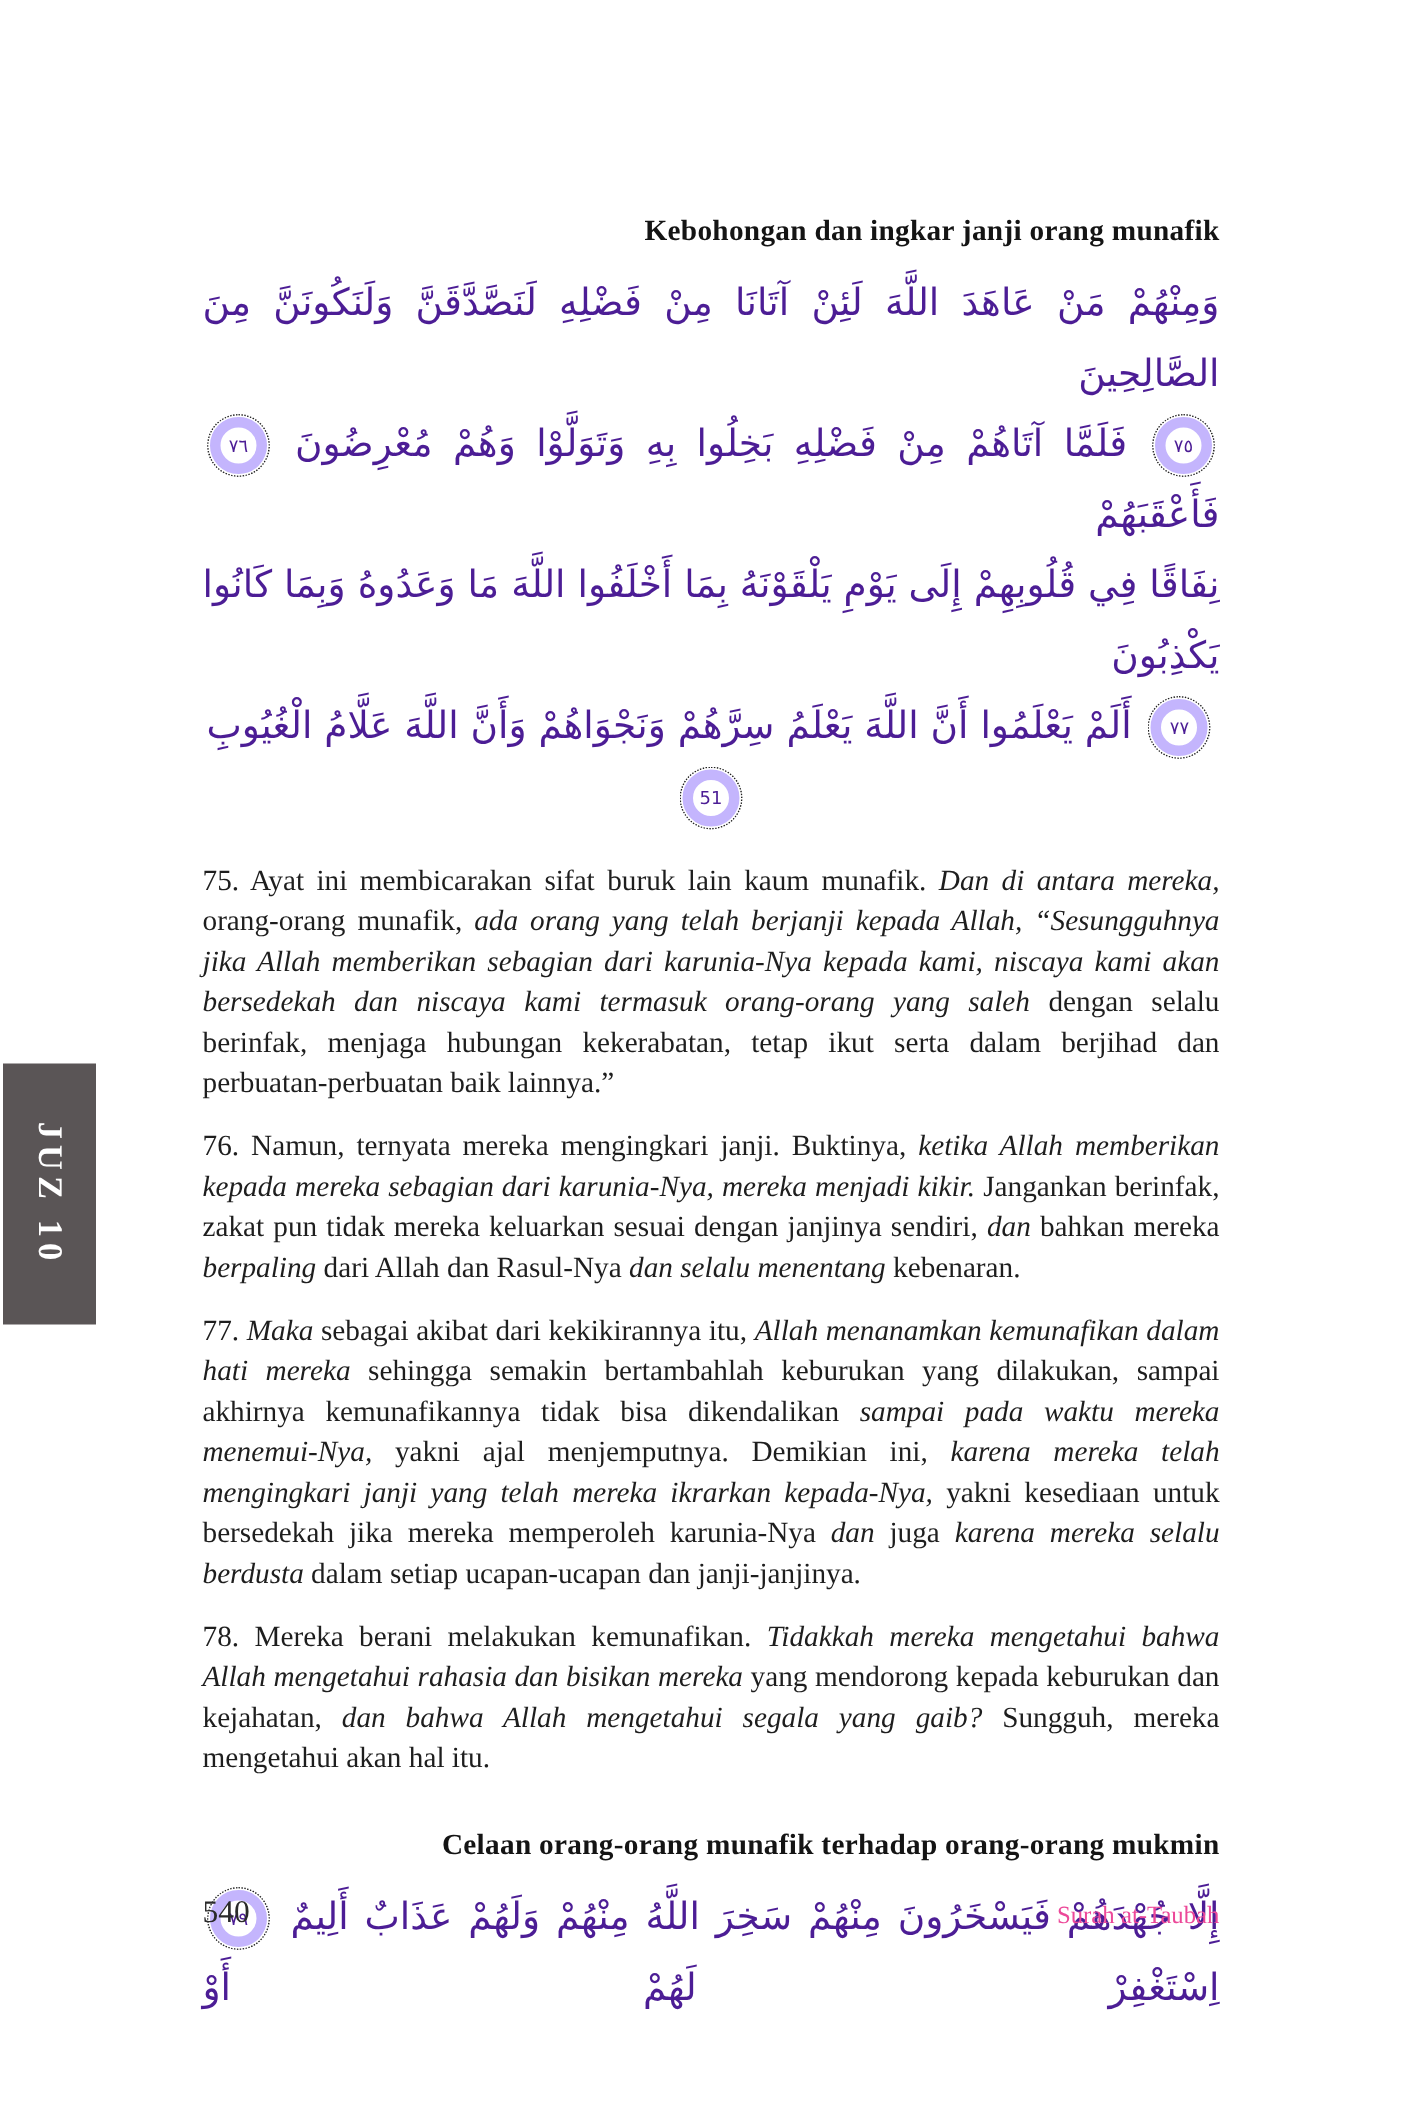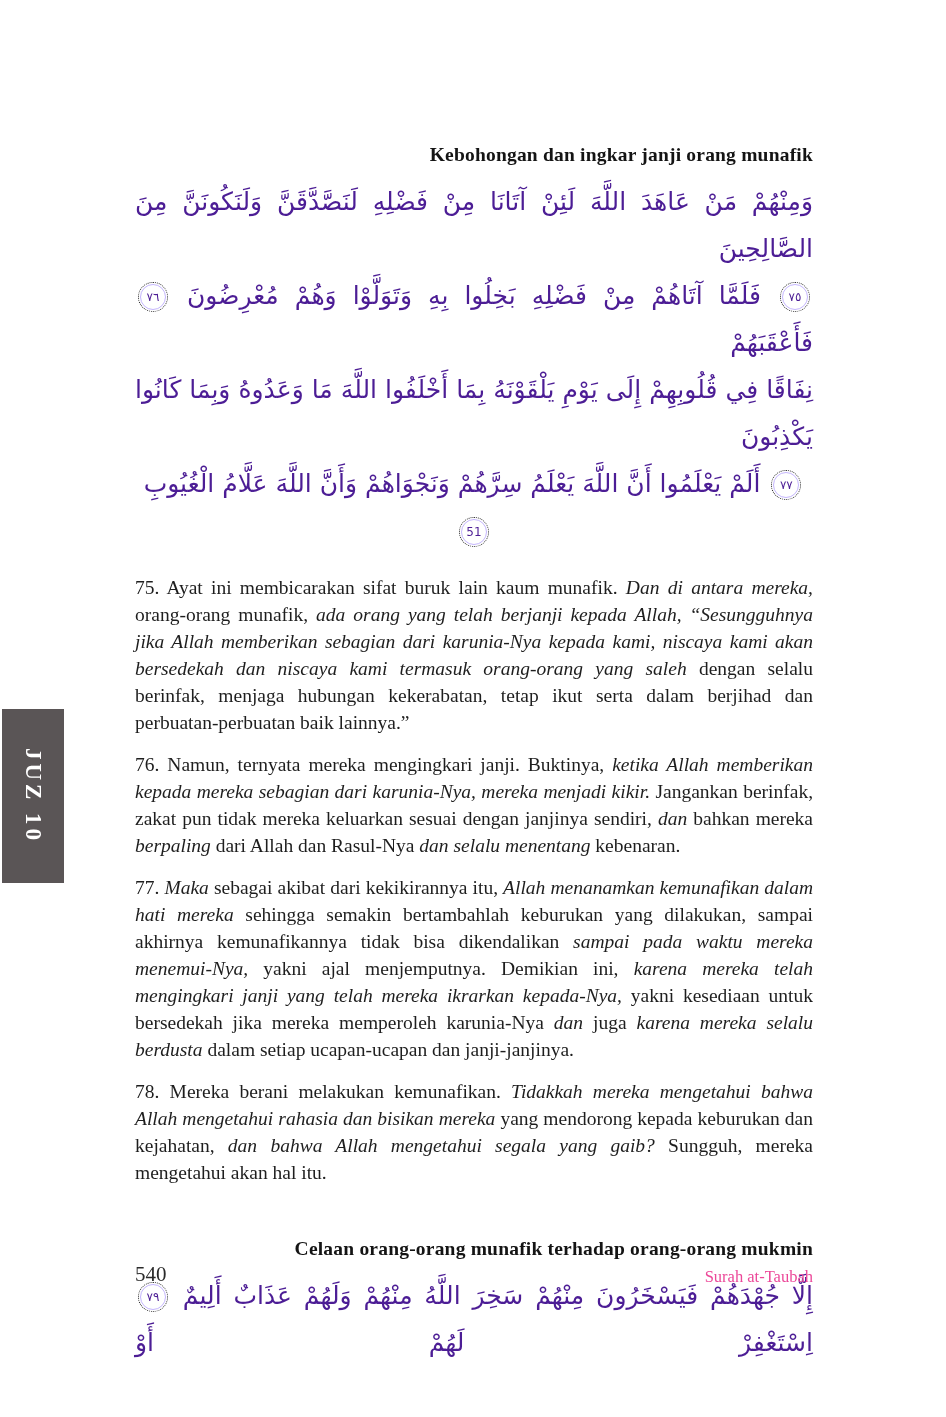--- a/index.html
+++ b/index.html
@@ -19,34 +19,34 @@
     font-family:"Liberation Serif",serif;font-weight:bold;
     font-size:23px;letter-spacing:4px;
   }
 
   .content{position:absolute;left:135px;top:144px;width:678px;}
 
   h2{
     font-size:19.5px;font-weight:bold;margin:0;color:#141414;
     font-family:"Liberation Serif",serif;letter-spacing:0.2px;text-align:right;
   }
-  .h2-second{margin-top:52px;}
+  .h2-second{margin-top:34px;}
 
   
   .arabic{
     direction:rtl;unicode-bidi:embed;
     font-family:"DejaVu Sans",sans-serif;
     font-size:25px;color:#4c1d95;margin-top:12px;
   }
   .ar-line{line-height:47px;text-align:justify;}
   .ar-line.justify{text-align-last:justify;}
   .ar-line.center{text-align:center;text-align-last:center;}
   .ayah-badge{
     display:inline-flex;align-items:center;justify-content:center;
-    width:24px;height:24px;border:1px solid #c4b5fd;border-radius:50%;
+    width:24px;height:24px;border:7px solid #c4b5fd;border-radius:50%;
     outline:1.5px dotted #222;outline-offset:1px;
     font-size:12px;line-height:1;vertical-align:middle;margin:0 5px;
     font-family:"DejaVu Sans",sans-serif;
   }
 
   
   .paragraphs{margin-top:20px;}
   .paragraphs p{
     font-size:19.5px;line-height:27px;text-align:justify;
     margin:0 0 15px 0;color:#1e1e1e;

